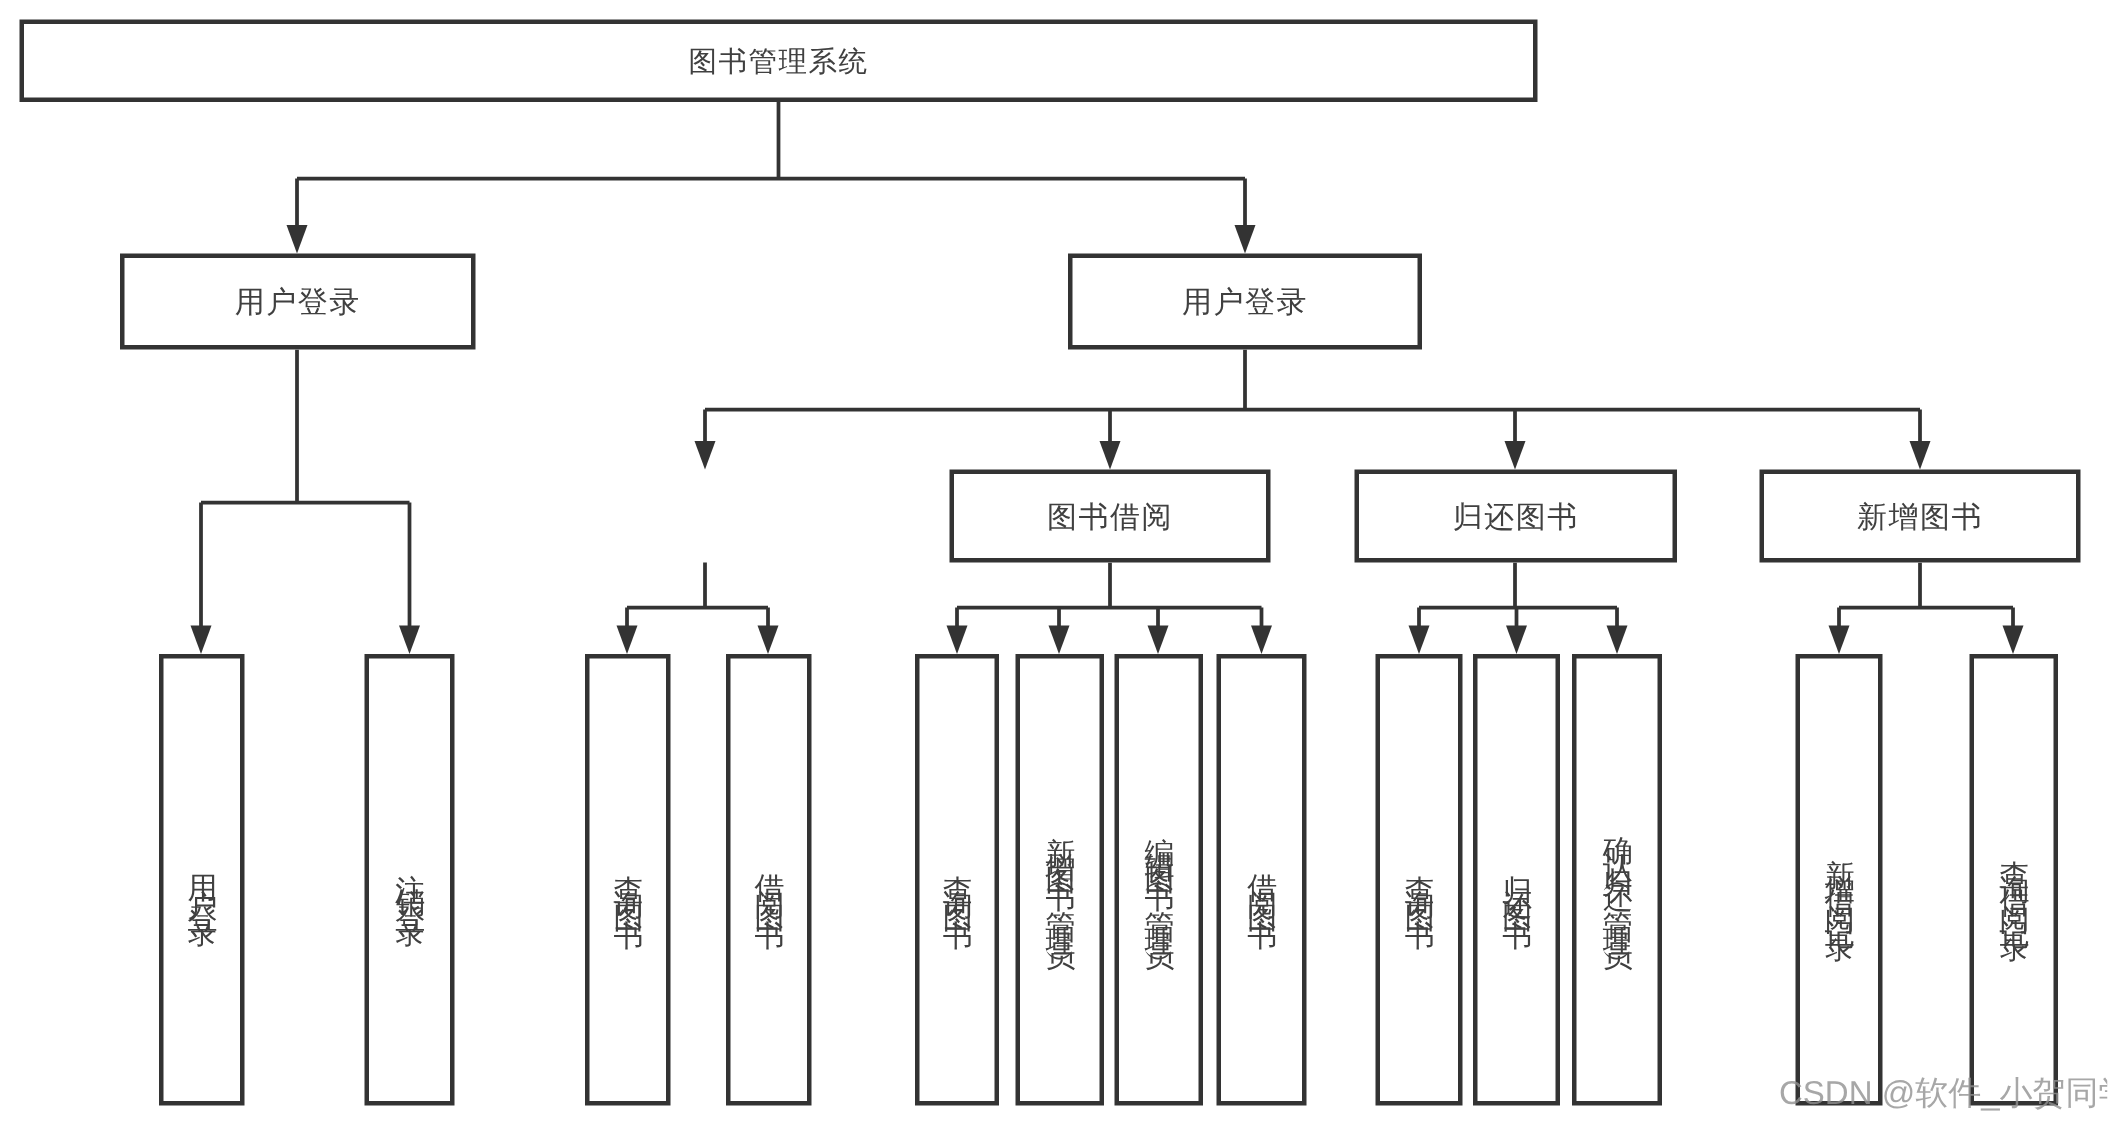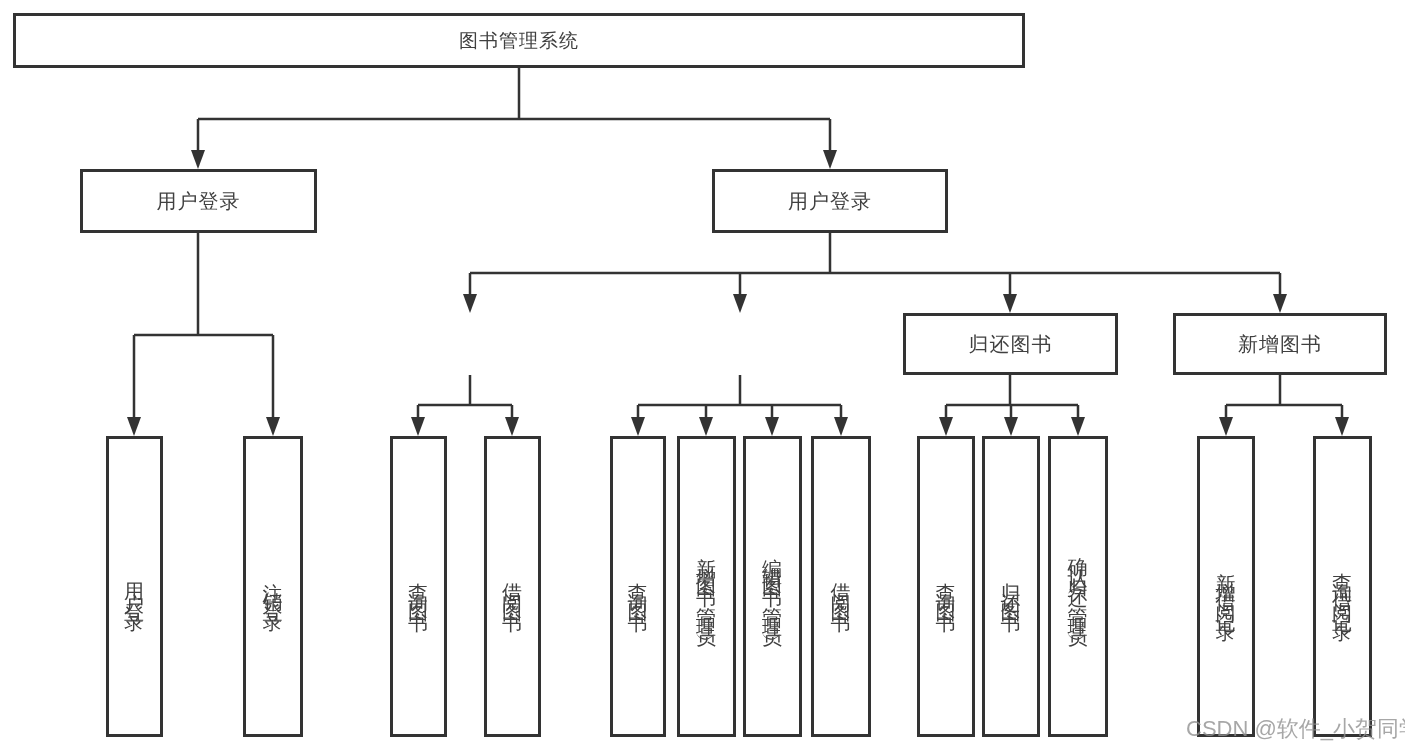--- a/index.html
+++ b/index.html
@@ -76,20 +76,21 @@
       <polygon points="1219,417 1233,417 1226,436"></polygon>
       <polygon points="1335,417 1349,417 1342,436"></polygon>
     </g>
   </svg>
 
   <div class="node rootnode" style="left:13px;top:13px;width:1012px;height:55px;">图书管理系统</div>
 
   <div class="node hnode" style="left:80px;top:169px;width:237px;height:64px;">用户登录</div>
   <div class="node hnode" style="left:712px;top:169px;width:236px;height:64px;">用户登录</div>
 
+  <div class="node hnode" style="left:633px;top:313px;width:214px;height:62px;">图书借阅</div>
   <div class="node hnode" style="left:903px;top:313px;width:215px;height:62px;">归还图书</div>
   <div class="node hnode" style="left:1173px;top:313px;width:214px;height:62px;">新增图书</div>
 
   <div class="node vnode" style="left:106px;top:436px;width:57px;height:301px;">用户登录</div>
   <div class="node vnode" style="left:243px;top:436px;width:60px;height:301px;">注销登录</div>
 
   <div class="node vnode" style="left:390px;top:436px;width:57px;height:301px;">查询图书</div>
   <div class="node vnode" style="left:484px;top:436px;width:57px;height:301px;">借阅图书</div>
 
   <div class="node vnode" style="left:610px;top:436px;width:56px;height:301px;">查询图书</div>

